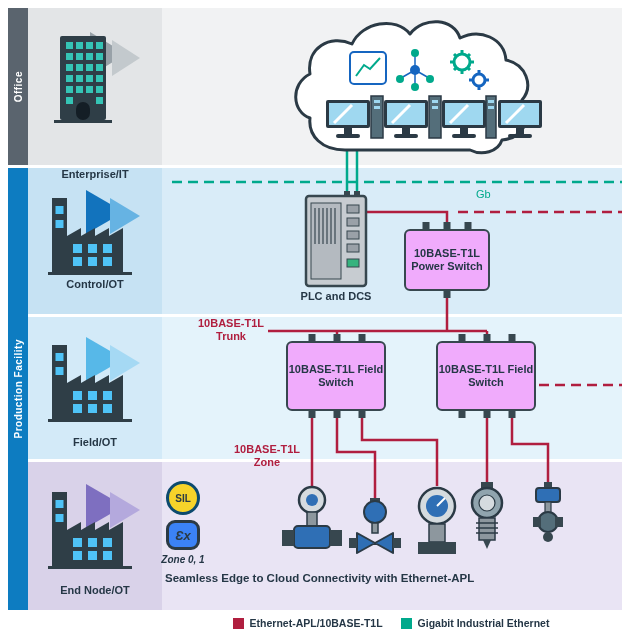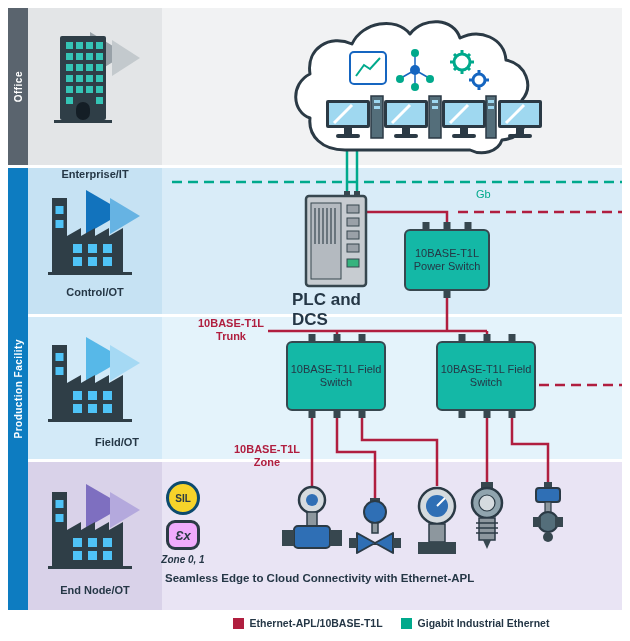--- a/index.html
+++ b/index.html
@@ -25,35 +25,35 @@
   .r3i{top:317px;height:142px;background:#d3eaf8;}
   .r3c{top:317px;height:142px;background:#e4f3fb;}
   .r4i{top:462px;height:148px;background:#d9d2e9;}
   .r4c{top:462px;height:148px;background:#e9e4f4;}
   .row-label{
     position:absolute;left:28px;width:134px;text-align:center;
     font-weight:bold;font-size:11px;color:#253746;
   }
   
   .switch-box{
-    position:absolute;background:#14b8a6;border:2px solid #37474f;border-radius:6px;
+    position:absolute;background:#f0abfc;border:2px solid #37474f;border-radius:6px;
     display:flex;align-items:center;justify-content:center;text-align:center;
-    font-weight:normal;font-size:11px;line-height:1.2;color:#253746;box-sizing:border-box;
-  }
-  .node-label{position:absolute;font-weight:bold;font-size:17px;color:#253746;}
+    font-weight:bold;font-size:11px;line-height:1.2;color:#253746;box-sizing:border-box;
+  }
+  .node-label{position:absolute;text-align:center;font-weight:bold;font-size:11px;color:#253746;}
   .red-note{position:absolute;text-align:center;font-weight:bold;font-size:11px;line-height:1.15;color:#b01e3f;}
   .teal-note{position:absolute;font-weight:normal;font-size:11px;color:#00a98c;}
   .badge-sil{
     position:absolute;left:166px;top:481px;width:34px;height:34px;border-radius:50%;
     background:#f6d32a;border:3px solid #0c4a6e;box-sizing:border-box;
     display:flex;align-items:center;justify-content:center;font-weight:bold;font-size:10px;color:#2b3a45;
   }
   .badge-ex{
     position:absolute;left:166px;top:520px;width:34px;height:30px;border-radius:9px;
-    background:#f0abfc;border:3px solid #2b3a45;box-sizing:border-box;
+    background:#3b82f6;border:3px solid #2b3a45;box-sizing:border-box;
     display:flex;align-items:center;justify-content:center;font-weight:bold;font-style:italic;font-size:13px;color:#2b3a45;
   }
   .zone{position:absolute;left:148px;top:554px;width:70px;text-align:center;font-weight:bold;font-size:10px;color:#253746;font-style:italic;}
   .tagline{position:absolute;left:165px;top:572px;width:450px;text-align:left;font-weight:bold;font-size:11.5px;color:#253746;}
   .legend{
     position:absolute;left:160px;top:617px;width:462px;
     display:flex;align-items:center;justify-content:center;gap:18px;
   }
   .legend-item{display:flex;align-items:center;gap:6px;font-weight:bold;font-size:10.5px;color:#253746;}
   
@@ -372,22 +372,22 @@
         <rect x="48" y="58" width="9" height="9"></rect>
         <rect x="63" y="58" width="9" height="9"></rect>
       <rect x="33" y="71" width="9" height="9"></rect>
         <rect x="48" y="71" width="9" height="9"></rect>
         <rect x="63" y="71" width="9" height="9"></rect>
     </g>
     <rect x="8" y="86" width="84" height="3" fill="#2f3e47"></rect>
   </svg>
 
   <div class="row-label" style="top:142px;margin-top:26px;">Enterprise/IT</div>
-  <div class="row-label" style="top:286px;">Control/OT</div>
-  <div class="row-label" style="top:436px;padding-left:22px;">Field/OT</div>
+  <div class="row-label" style="top:278px;">Control/OT</div>
+  <div class="row-label" style="top:436px;">Field/OT</div>
   <div class="row-label" style="top:584px;">End Node/OT</div>
 
   <div class="node-label" style="left:292px;top:290px;width:88px;">PLC and DCS</div>
 
   <div class="switch-box" style="left:404px;top:229px;width:86px;height:62px;">10BASE-T1L Power Switch</div>
 
   <div class="switch-box" style="left:286px;top:341px;width:100px;height:70px;">10BASE-T1L Field Switch</div>
 
   <div class="switch-box" style="left:436px;top:341px;width:100px;height:70px;">10BASE-T1L Field Switch</div>
 

